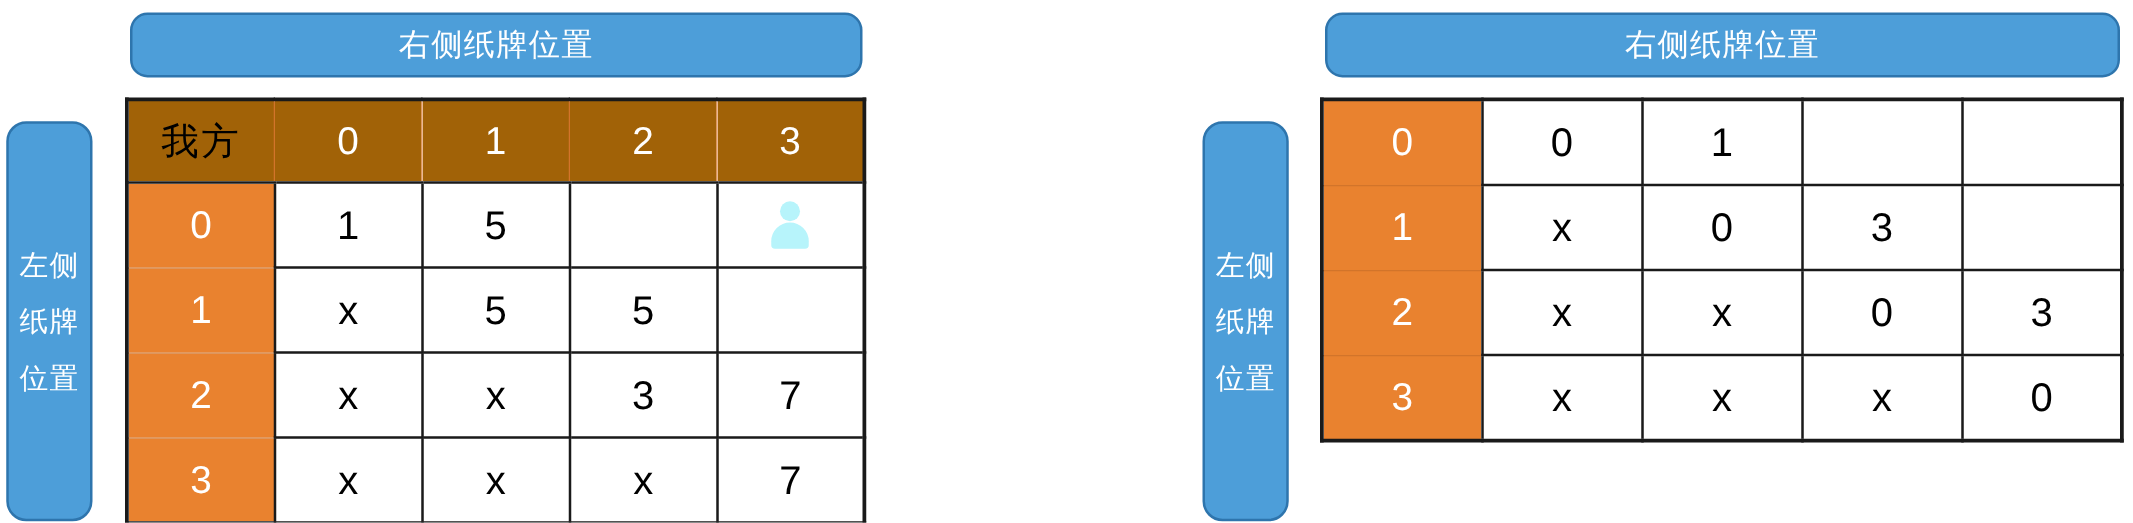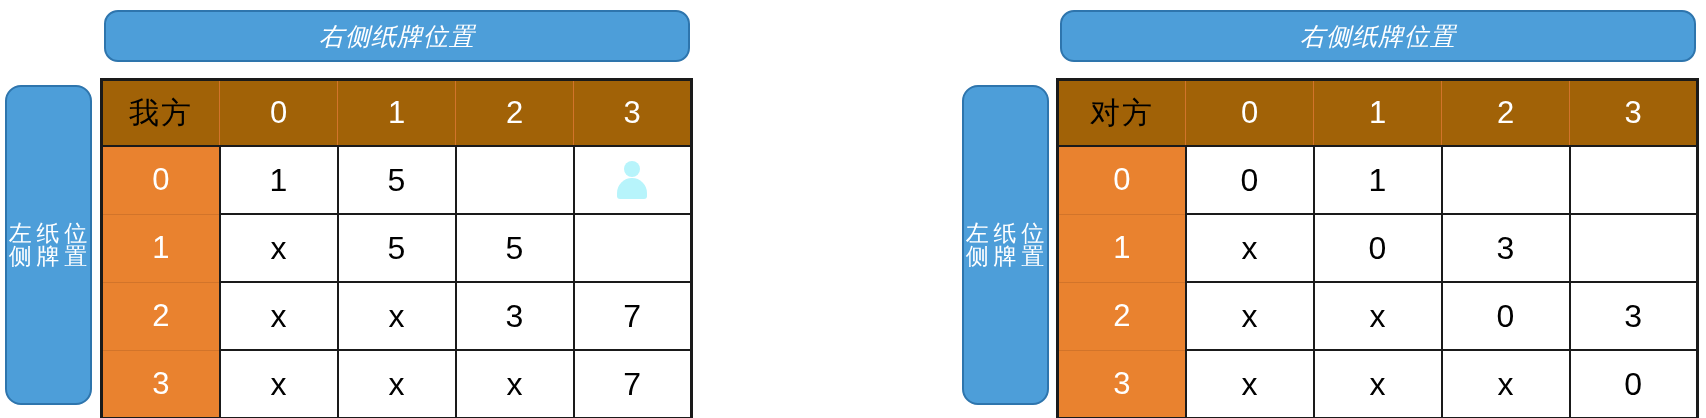--- a/index.html
+++ b/index.html
@@ -35,30 +35,29 @@
     align-items: center;
     justify-content: center;
     text-align: center;
     letter-spacing: 1px;
   }
 
   .top-bar {
     height: 52px;
     font-size: 25px;
     line-height: 1;
-    font-style: italic;
   }
   .panel-left  .top-bar { left: 104px; top: 10px; width: 586px; }
   .panel-right .top-bar { left: 204px; top: 10px; width: 636px; }
 
   .side-bar {
-    width: 87px;
-    top: 85px;
+    width: 69px;
+    top: 97px;
     height: 320px;
-    flex-direction: row;
+    flex-direction: column;
     justify-content: center;
     font-size: 23px;
     line-height: 1;
     border-radius: 16px;
   }
   .panel-left  .side-bar { left: 5px; }
   .panel-right .side-bar { left: 106px; }
   .side-bar .sb-line { display: block; margin: 11px 0; }
 
   
@@ -231,27 +230,20 @@
 
   <table class="matrix">
     <colgroup>
       <col class="c0">
         <col class="cx">
         <col class="cx">
         <col class="cx">
         <col class="cx">
     </colgroup>
     <tbody>
-      <tr class="hdr">
-        <td class="corner">对方</td>
-        <td>0</td>
-        <td>1</td>
-        <td>2</td>
-        <td>3</td>
-      </tr>
 
       <tr>
         <td class="rowhdr">0</td>
         <td class="cell">0</td>
         <td class="cell">1</td>
         <td class="cell empty"></td>
         <td class="cell empty"></td>
       </tr>
 
       <tr>

